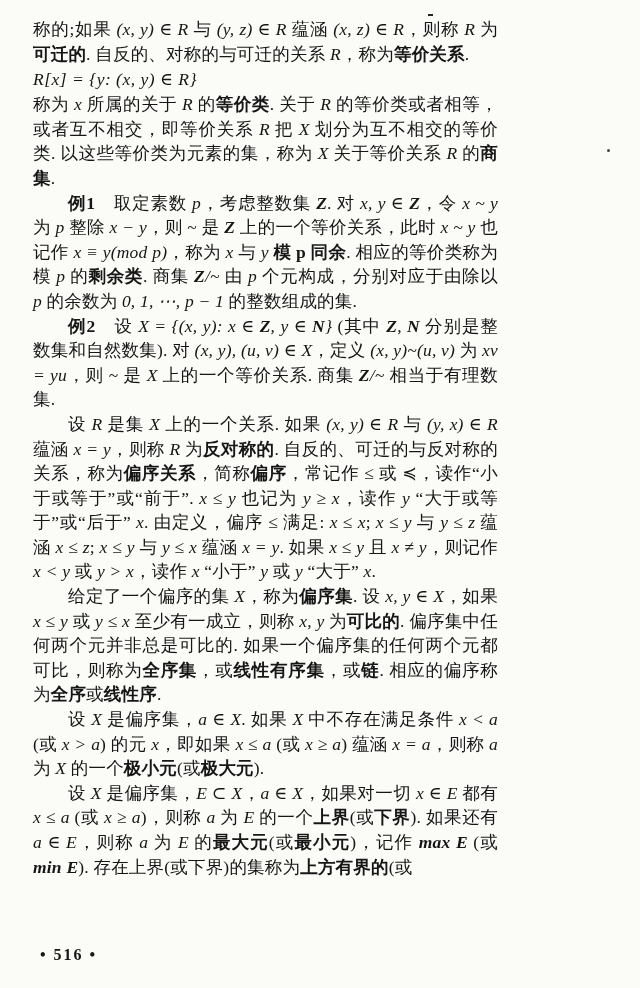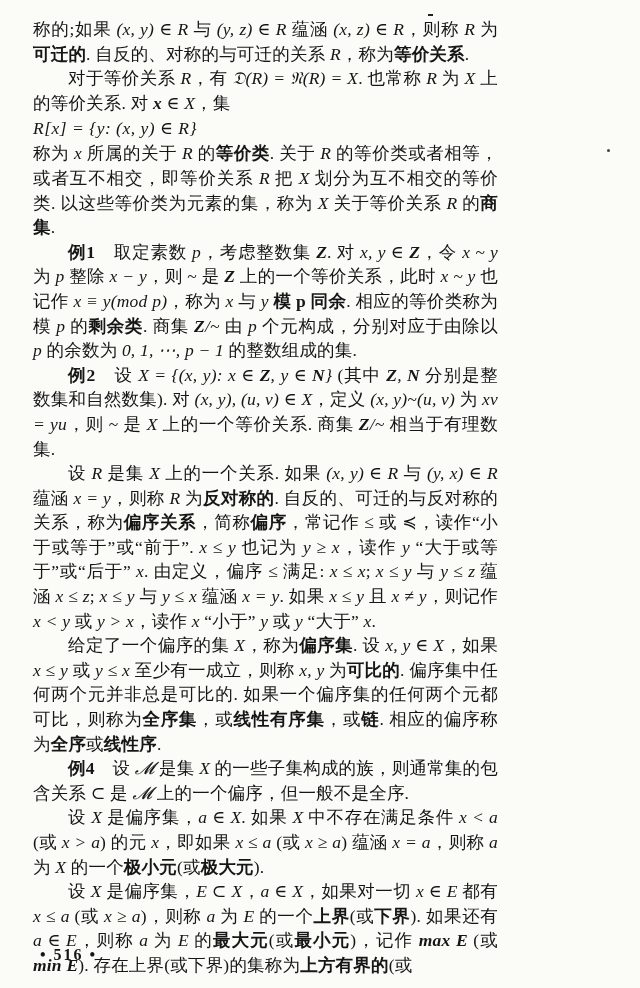--- a/index.html
+++ b/index.html
@@ -76,25 +76,23 @@
   }
 </style>
 </head>
 <body>
 
 <div class="page">
   <span class="artifact-dot"></span>
   <span class="artifact-dot2"></span>
   <div class="content">
       <p><span>称的;如果 </span><span class="it">(x, y) ∈ R</span><span> 与 </span><span class="it">(y, z) ∈ R</span><span> 蕴涵 </span><span class="it">(x, z) ∈ R</span><span>，则称 </span><span class="it">R</span><span> 为</span><span class="bd">可迁的</span><span>. 自反的、对称的与可迁的关系 </span><span class="it">R</span><span>，称为</span><span class="bd">等价关系</span><span>.</span></p>
-      <p class="indent"><span>对于等价关系 </span><span class="it">R</span><span>，有 </span><span class="it">𝔇(R) = 𝔑(R) = X</span><span>. 也常称 </span><span class="it">R</span><span> 为 </span><span class="it">X</span><span> 上的等价关系. 对 </span><span class="bd it">x</span><span class="it"> ∈ X</span><span>，集</span></p>
       <div class="formula"><span class="it">R[x] = {y:  (x, y) ∈ R}</span></div>
       <p><span>称为 </span><span class="it">x</span><span> 所属的关于 </span><span class="it">R</span><span> 的</span><span class="bd">等价类</span><span>. 关于 </span><span class="it">R</span><span> 的等价类或者相等，或者互不相交，即等价关系 </span><span class="it">R</span><span> 把 </span><span class="it">X</span><span> 划分为互不相交的等价类. 以这些等价类为元素的集，称为 </span><span class="it">X</span><span> 关于等价关系 </span><span class="it">R</span><span> 的</span><span class="bd">商集</span><span>.</span></p>
       <p class="indent"><span class="bd">例1</span><span>　取定素数 </span><span class="it">p</span><span>，考虑整数集 </span><span class="bd it">Z</span><span>. 对 </span><span class="it">x, y ∈ </span><span class="bd it">Z</span><span>，令 </span><span class="it">x ~ y</span><span> 为 </span><span class="it">p</span><span> 整除 </span><span class="it">x − y</span><span>，则 ~ 是 </span><span class="bd it">Z</span><span> 上的一个等价关系，此时 </span><span class="it">x ~ y</span><span> 也记作 </span><span class="it">x ≡ y(mod p)</span><span>，称为 </span><span class="it">x</span><span> 与 </span><span class="it">y</span><span> </span><span class="bd">模 p 同余</span><span>. 相应的等价类称为模 </span><span class="it">p</span><span> 的</span><span class="bd">剩余类</span><span>. 商集 </span><span class="bd it">Z</span><span class="it">/~</span><span> 由 </span><span class="it">p</span><span> 个元构成，分别对应于由除以 </span><span class="it">p</span><span> 的余数为 </span><span class="it">0, 1, ⋯, p − 1</span><span> 的整数组成的集.</span></p>
       <p class="indent"><span class="bd">例2</span><span>　设 </span><span class="it">X = {(x, y):  x ∈ </span><span class="bd it">Z</span><span class="it">, y ∈ </span><span class="bd it">N</span><span class="it">}</span><span> (其中 </span><span class="bd it">Z</span><span class="it">, </span><span class="bd it">N</span><span> 分别是整数集和自然数集). 对 </span><span class="it">(x, y), (u, v) ∈ X</span><span>，定义 </span><span class="it">(x, y)~(u, v)</span><span> 为 </span><span class="it">xv = yu</span><span>，则 ~ 是 </span><span class="it">X</span><span> 上的一个等价关系. 商集 </span><span class="bd it">Z</span><span class="it">/~</span><span> 相当于有理数集.</span></p>
       <p class="indent"><span>设 </span><span class="it">R</span><span> 是集 </span><span class="it">X</span><span> 上的一个关系. 如果 </span><span class="it">(x, y) ∈ R</span><span> 与 </span><span class="it">(y, x) ∈ R</span><span> 蕴涵 </span><span class="it">x = y</span><span>，则称 </span><span class="it">R</span><span> 为</span><span class="bd">反对称的</span><span>. 自反的、可迁的与反对称的关系，称为</span><span class="bd">偏序关系</span><span>，简称</span><span class="bd">偏序</span><span>，常记作 ≤ 或 ≼，读作“小于或等于”或“前于”. </span><span class="it">x ≤ y</span><span> 也记为 </span><span class="it">y ≥ x</span><span>，读作 </span><span class="it">y</span><span> “大于或等于”或“后于” </span><span class="it">x</span><span>. 由定义，偏序 ≤ 满足:  </span><span class="it">x ≤ x</span><span>;  </span><span class="it">x ≤ y</span><span> 与 </span><span class="it">y ≤ z</span><span> 蕴涵 </span><span class="it">x ≤ z</span><span>;  </span><span class="it">x ≤ y</span><span> 与 </span><span class="it">y ≤ x</span><span> 蕴涵 </span><span class="it">x = y</span><span>. 如果 </span><span class="it">x ≤ y</span><span> 且 </span><span class="it">x ≠ y</span><span>，则记作 </span><span class="it">x &lt; y</span><span> 或 </span><span class="it">y &gt; x</span><span>，读作 </span><span class="it">x</span><span> “小于” </span><span class="it">y</span><span> 或 </span><span class="it">y</span><span> “大于” </span><span class="it">x</span><span>.</span></p>
       <p class="indent"><span>给定了一个偏序的集 </span><span class="it">X</span><span>，称为</span><span class="bd">偏序集</span><span>. 设 </span><span class="it">x, y ∈ X</span><span>，如果 </span><span class="it">x ≤ y</span><span> 或 </span><span class="it">y ≤ x</span><span> 至少有一成立，则称 </span><span class="it">x, y</span><span> 为</span><span class="bd">可比的</span><span>. 偏序集中任何两个元并非总是可比的. 如果一个偏序集的任何两个元都可比，则称为</span><span class="bd">全序集</span><span>，或</span><span class="bd">线性有序集</span><span>，或</span><span class="bd">链</span><span>. 相应的偏序称为</span><span class="bd">全序</span><span>或</span><span class="bd">线性序</span><span>.</span></p>
-      <p class="indent"><span class="bd">例4</span><span>　设 </span><span class="it">𝓜</span><span> 是集 </span><span class="it">X</span><span> 的一些子集构成的族，则通常集的包含关系 ⊂ 是 </span><span class="it">𝓜</span><span> 上的一个偏序，但一般不是全序.</span></p>
       <p class="indent"><span>设 </span><span class="it">X</span><span> 是偏序集，</span><span class="it">a ∈ X</span><span>. 如果 </span><span class="it">X</span><span> 中不存在满足条件 </span><span class="it">x &lt; a</span><span> (或 </span><span class="it">x &gt; a</span><span>) 的元 </span><span class="it">x</span><span>，即如果 </span><span class="it">x ≤ a</span><span> (或 </span><span class="it">x ≥ a</span><span>) 蕴涵 </span><span class="it">x = a</span><span>，则称 </span><span class="it">a</span><span> 为 </span><span class="it">X</span><span> 的一个</span><span class="bd">极小元</span><span>(或</span><span class="bd">极大元</span><span>).</span></p>
       <p class="indent"><span>设 </span><span class="it">X</span><span> 是偏序集，</span><span class="it">E ⊂ X</span><span>，</span><span class="it">a ∈ X</span><span>，如果对一切 </span><span class="it">x ∈ E</span><span> 都有 </span><span class="it">x ≤ a</span><span> (或 </span><span class="it">x ≥ a</span><span>)，则称 </span><span class="it">a</span><span> 为 </span><span class="it">E</span><span> 的一个</span><span class="bd">上界</span><span>(或</span><span class="bd">下界</span><span>). 如果还有 </span><span class="it">a ∈ E</span><span>，则称 </span><span class="it">a</span><span> 为 </span><span class="it">E</span><span> 的</span><span class="bd">最大元</span><span>(或</span><span class="bd">最小元</span><span>)，记作 </span><span class="bd it">max E</span><span> (或 </span><span class="bd it">min E</span><span>). 存在上界(或下界)的集称为</span><span class="bd">上方有界的</span><span>(或</span></p>
     </div>
   <div class="footer">• 516 •</div>
 </div>
 
 </body></html>

